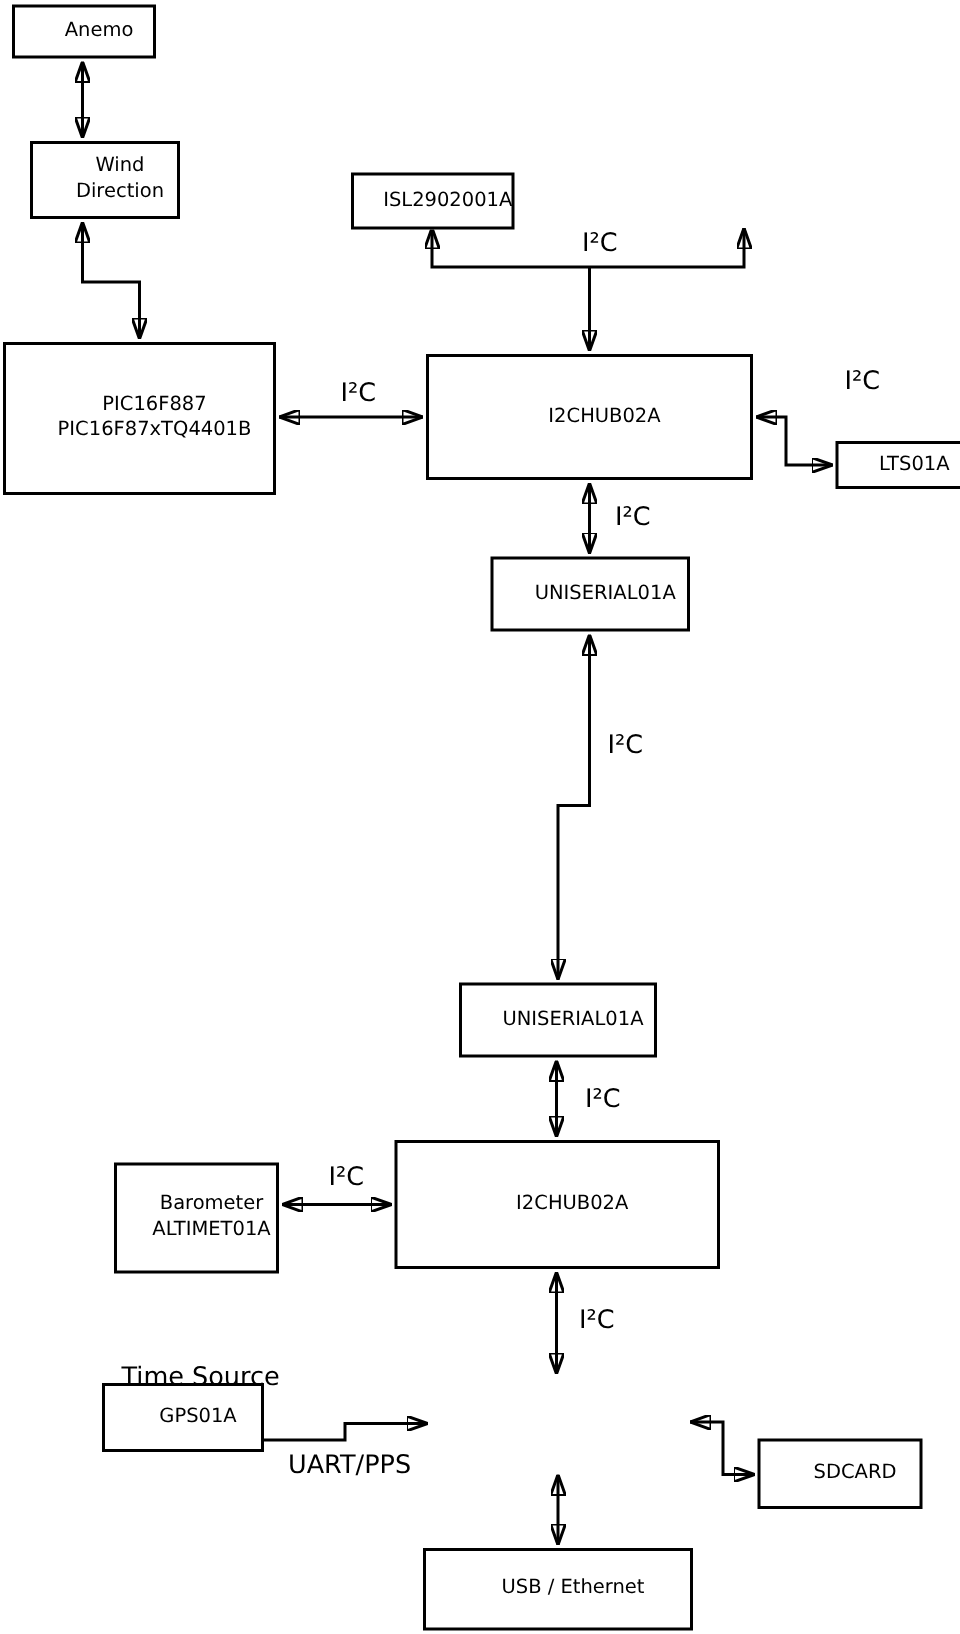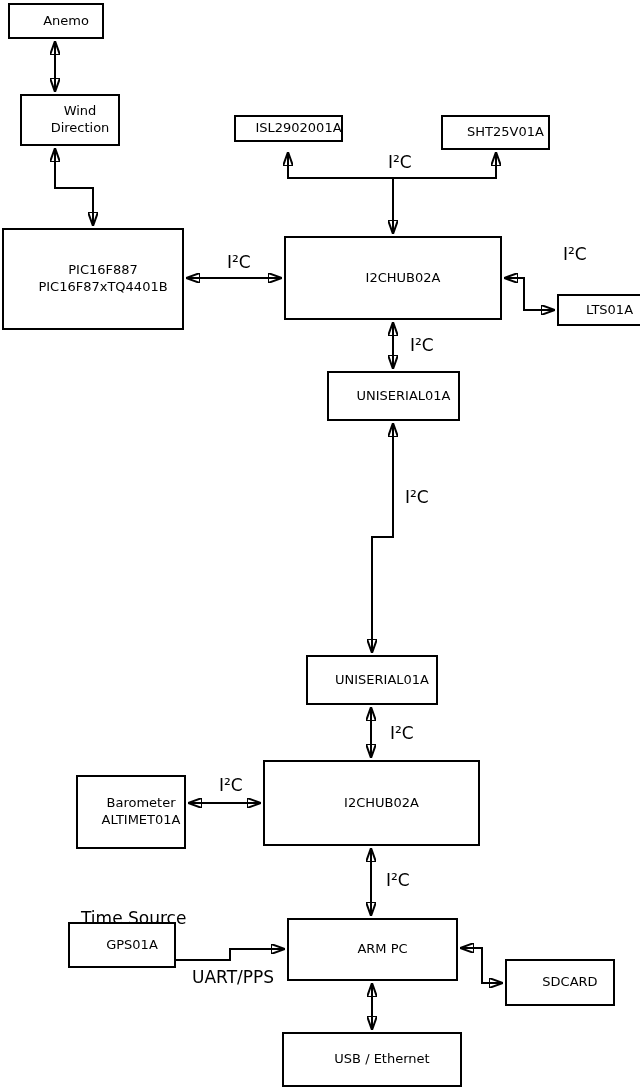--- a/index.html
+++ b/index.html
@@ -82,27 +82,24 @@
   <div class="node" style="left:20px;top:94px;width:100px;height:52px">
     <span>Wind</span>
     <span>Direction</span>
   </div>
 
   <div class="node" style="left:2px;top:228px;width:182px;height:102px">
     <span>PIC16F887</span>
     <span>PIC16F87xTQ4401B</span>
   </div>
 
-  <div class="node" style="left:234px;top:115px;width:109px;height:27px">
+  <div class="node" style="left:234px;top:115px;width:109px;height:38px">
     <span>ISL2902001A</span>
   </div>
 
-  <div class="node" style="left:441px;top:115px;width:109px;height:35px">
-    <span>SHT25V01A</span>
-  </div>
 
   <div class="node" style="left:284px;top:236px;width:218px;height:84px">
     <span>I2CHUB02A</span>
   </div>
 
   <div class="node" style="left:557px;top:294px;width:85px;height:32px">
     <span>LTS01A</span>
   </div>
 
   <div class="node" style="left:327px;top:371px;width:133px;height:50px">
@@ -119,23 +116,20 @@
 
   <div class="node" style="left:76px;top:775px;width:110px;height:74px">
     <span>Barometer</span>
     <span>ALTIMET01A</span>
   </div>
 
   <div class="node" style="left:68px;top:922px;width:108px;height:46px">
     <span>GPS01A</span>
   </div>
 
-  <div class="node" style="left:287px;top:918px;width:171px;height:63px">
-    <span>ARM PC</span>
-  </div>
 
   <div class="node" style="left:505px;top:959px;width:110px;height:47px">
     <span>SDCARD</span>
   </div>
 
   <div class="node" style="left:282px;top:1032px;width:180px;height:55px">
     <span>USB / Ethernet</span>
   </div>
 
   <div class="elabel" style="left:388px;top:153px">I²C</div>

